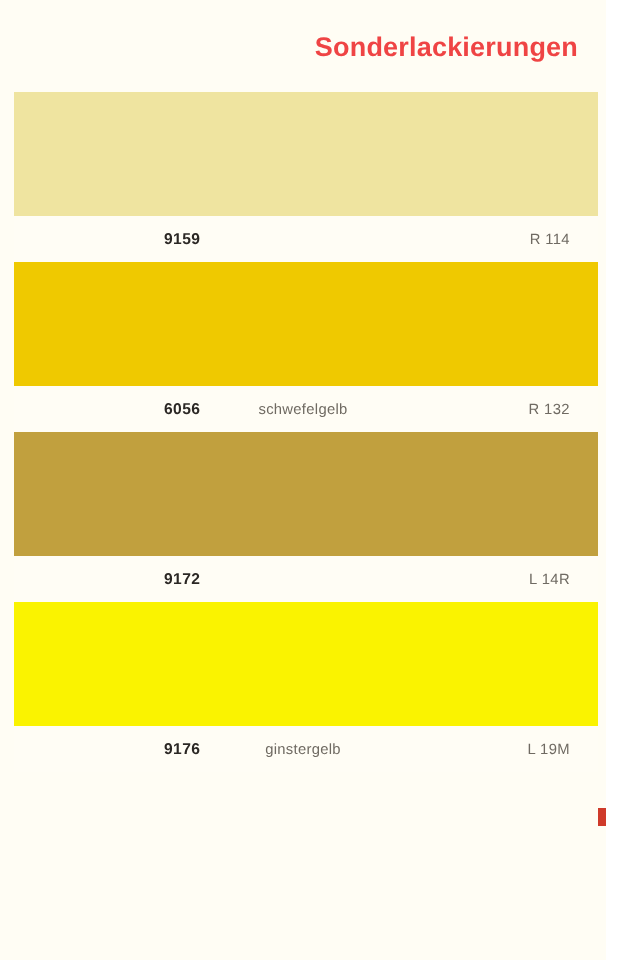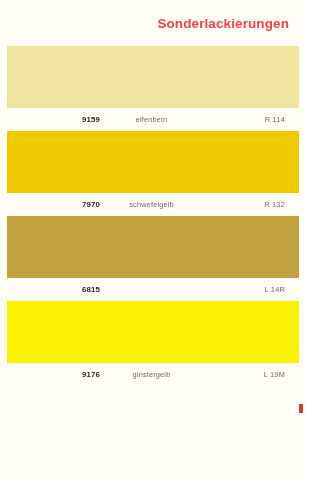--- a/index.html
+++ b/index.html
@@ -156,39 +156,38 @@
   <div class="header">
     <div class="header-title">Sonderlackierungen</div>
   </div>
 
   <div class="swatch-list">
 
     <div class="swatch-row">
       <div class="swatch-color" style="background: rgb(239, 228, 160);"></div>
       <div class="swatch-label">
         <span class="label-code">9159</span>
-        <span class="label-name">elfenbein</span>
         <span class="label-ref">R 114</span>
       </div>
     </div>
 
     <div class="swatch-row">
       <div class="swatch-color" style="background: rgb(239, 201, 0);"></div>
       <div class="swatch-label">
-        <span class="label-code">7970</span>
+        <span class="label-code">6056</span>
         <span class="label-name">schwefelgelb</span>
         <span class="label-ref">R 132</span>
       </div>
     </div>
 
 
     <div class="swatch-row">
       <div class="swatch-color" style="background: rgb(193, 160, 62);"></div>
       <div class="swatch-label">
-        <span class="label-code">6815</span>
+        <span class="label-code">9172</span>
         <span class="label-ref">L 14R</span>
       </div>
     </div>
 
     <div class="swatch-row">
       <div class="swatch-color" style="background: rgb(250, 243, 0);"></div>
       <div class="swatch-label">
         <span class="label-code">9176</span>
         <span class="label-name">ginstergelb</span>
         <span class="label-ref">L 19M</span>

